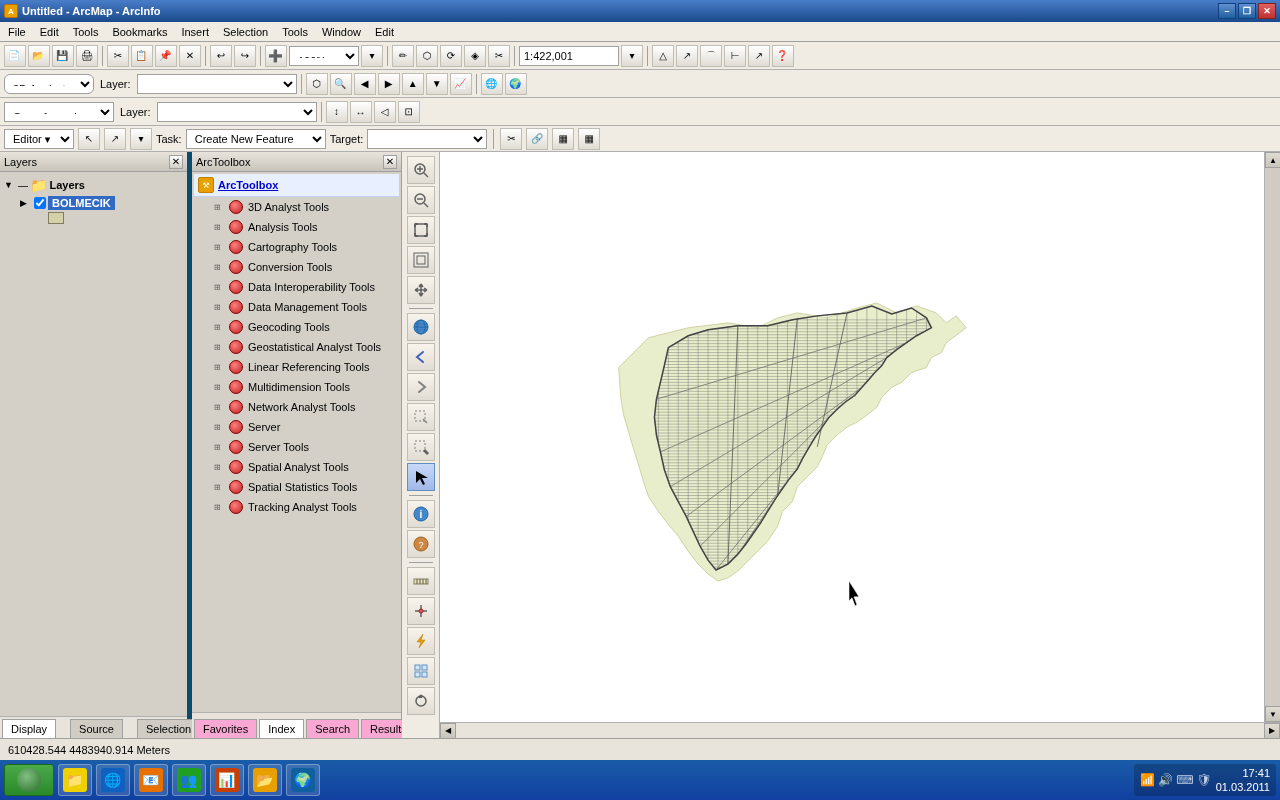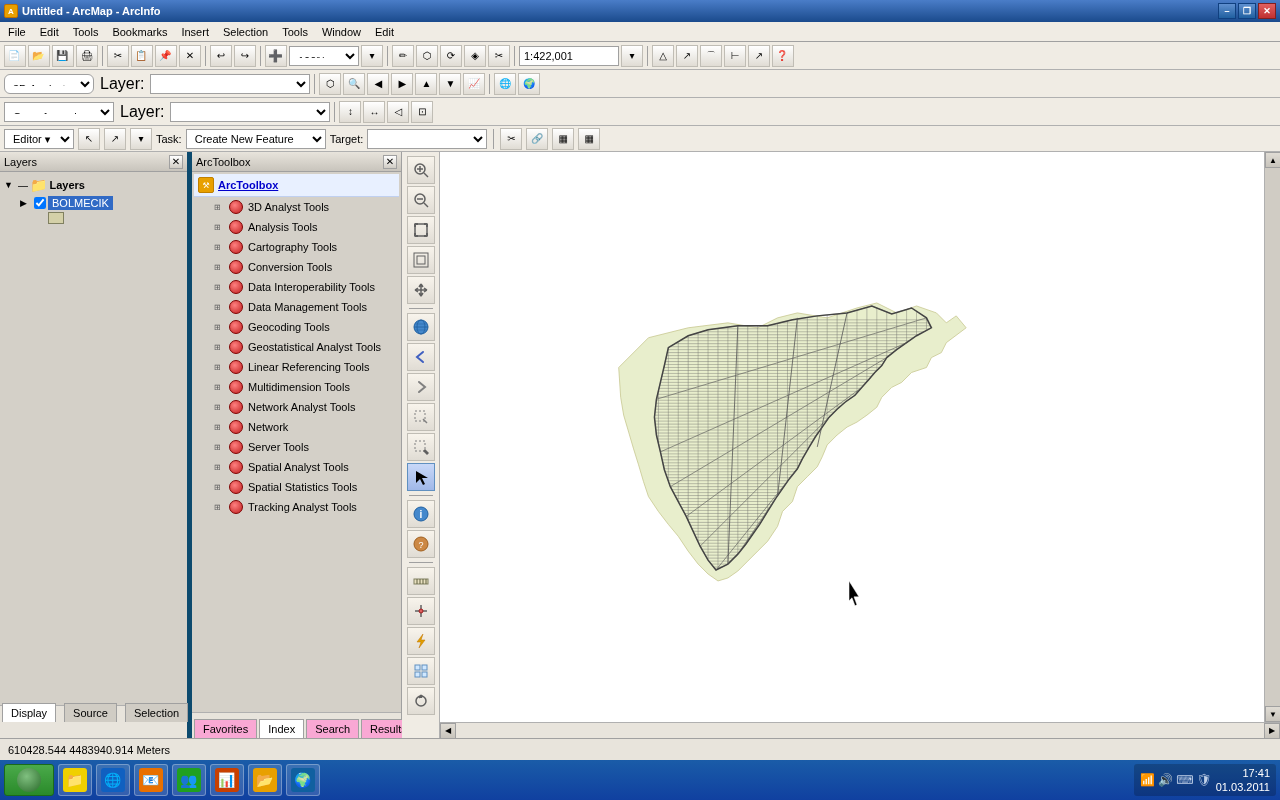--- a/index.html
+++ b/index.html
@@ -14,36 +14,36 @@
     .title-btn.close { background: linear-gradient(to bottom, #e06060, #c03030); border-color: #802020; }
     
     
     .menu-bar { height: 20px; background: #f0ece4; display: flex; align-items: center; padding: 0 2px; border-bottom: 1px solid #a0a0a0; gap: 2px; }
     .menu-item { padding: 2px 6px; font-size: 11px; cursor: pointer; }
     
     
     .toolbar-row { height: 28px; background: #f0ece4; display: flex; align-items: center; padding: 2px 4px; border-bottom: 1px solid #b0b0b0; gap: 2px; flex-shrink: 0; }
     .tb-separator { width: 1px; height: 20px; background: #a0a0a0; margin: 0 2px; }
     .tb-btn { width: 22px; height: 22px; background: linear-gradient(to bottom, #ffffff, #e0dcd4); border: 1px solid #c0bdb5; display: flex; align-items: center; justify-content: center; cursor: pointer; font-size: 10px; flex-shrink: 0; }
-    .tb-label { font-size: 16px; padding: 0 4px; }
+    .tb-label { font-size: 11px; padding: 0 4px; }
     .tb-dropdown { height: 20px; background: white; border: 1px solid #a0a0a0; padding: 7px 4px; font-size: 11px; min-width: 60px; }
     .tb-input { height: 20px; background: white; border: 1px solid #a0a0a0; padding: 1px 4px; font-size: 11px; width: 100px; }
     
     
     .editor-toolbar { height: 26px; background: #f0ece4; display: flex; align-items: center; padding: 2px 4px; border-bottom: 1px solid #b0b0b0; gap: 4px; flex-shrink: 0; }
     .editor-dropdown { height: 20px; border: 1px solid #a0a0a0; background: white; padding: 1px 4px; font-size: 11px; }
     .task-label { font-size: 11px; }
     .target-label { font-size: 11px; }
     .panel-titlebar { height: 20px; background: linear-gradient(to bottom, #e8e4dc, #c8c4bc); border-bottom: 1px solid #a0a0a0; display: flex; align-items: center; justify-content: space-between; padding: 0 4px; font-size: 11px; flex-shrink: 0; }
     .panel-close { cursor: pointer; font-size: 10px; width: 14px; height: 14px; background: linear-gradient(to bottom, #fff, #d0ccc4); border: 1px solid #a0a0a0; display: flex; align-items: center; justify-content: center; }
     .layers-content { flex: 1; overflow-y: auto; padding: 4px; }
     .layer-root { display: flex; align-items: center; gap: 2px; padding: 1px 0; }
     .layer-expand { font-size: 9px; cursor: pointer; width: 12px; }
     .layer-name { font-size: 11px; font-weight: bold; }
-    .panel-tabs { height: 22px; background: #e8e4dc; border-top: 1px solid #b0b0b0; display: flex; align-items: flex-end; padding: 16px 2px; gap: 8px; flex-shrink: 0; }
+    .panel-tabs { height: 22px; background: #e8e4dc; border-top: 1px solid #b0b0b0; display: flex; align-items: flex-end; padding: 0 2px; gap: 14px; flex-shrink: 0; }
     .panel-tab { padding: 3px 8px; font-size: 11px; background: #d0ccc4; border: 1px solid #a0a0a0; border-bottom: none; cursor: pointer; }
     .panel-tab.active { background: white; }
     .toolbox-content { flex: 1; overflow-y: auto; padding: 2px; }
     .toolbox-header { display: flex; align-items: center; gap: 4px; padding: 3px 4px; background: #e8f0ff; border-bottom: 1px solid #c0d0f0; }
     .toolbox-header-icon { width: 16px; height: 16px; background: #e8a000; border: 1px solid #c08000; border-radius: 2px; display: flex; align-items: center; justify-content: center; font-size: 8px; color: white; flex-shrink: 0; }
     .toolbox-header-text { font-size: 11px; font-weight: bold; color: #0000cc; text-decoration: underline; }
     .toolbox-item { display: flex; align-items: center; gap: 4px; padding: 2px 4px 2px 20px; cursor: pointer; }
     .toolbox-expand { font-size: 8px; color: #606060; width: 10px; flex-shrink: 0; }
     .toolbox-item-icon { width: 16px; height: 16px; flex-shrink: 0; display: flex; align-items: center; justify-content: center; }
     .toolbox-icon-red { width: 14px; height: 14px; border-radius: 50%; background: radial-gradient(circle at 40% 35%, #ff8080, #c02020); border: 1px solid #800000; }
@@ -218,21 +218,21 @@
         <span class="layer-expand">▼</span>
         <span style="font-size:10px;">—</span>
         <span style="font-size:14px;">📁</span>
         <span class="layer-name">Layers</span>
       </div>
 
       <div style="margin-left:16px; padding:2px 0;">
         <div style="display:flex; align-items:center; gap:2px;">
           <span class="layer-expand">▶</span>
           <input type="checkbox" checked="" style="width: 12px; height: 12px;">
-          <span style="background:#316ac5; color:white; padding:1px 4px; font-size:11px; font-weight:normal;">BOLMECIK</span>
+          <span style="background:#316ac5; color:white; padding:1px 4px; font-size:11px; font-weight:bold;">BOLMECIK</span>
         </div>
         <div style="margin-left:28px; margin-top:2px;">
           <div style="width:16px; height:12px; background:#d4d0a8; border:1px solid #808060;"></div>
         </div>
       </div>
     </div>
 
     <div class="panel-tabs">
       <div class="panel-tab active">Display</div>
       <div class="panel-tab">Source</div>
@@ -329,21 +329,21 @@
         <div class="toolbox-item-icon">
             <div class="toolbox-icon-red"></div>
           </div>
         <span class="toolbox-item-label">Network Analyst Tools</span>
       </div>
       <div class="toolbox-item">
         <span class="toolbox-expand">⊞</span>
         <div class="toolbox-item-icon">
             <div class="toolbox-icon-red"></div>
           </div>
-        <span class="toolbox-item-label">Network</span>
+        <span class="toolbox-item-label">Server</span>
       </div>
       <div class="toolbox-item">
         <span class="toolbox-expand">⊞</span>
         <div class="toolbox-item-icon">
             <div class="toolbox-icon-red"></div>
           </div>
         <span class="toolbox-item-label">Server Tools</span>
       </div>
       <div class="toolbox-item">
         <span class="toolbox-expand">⊞</span>

